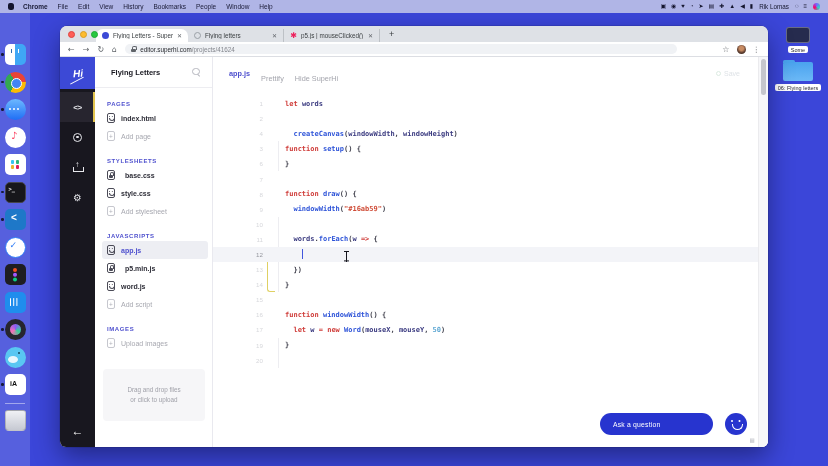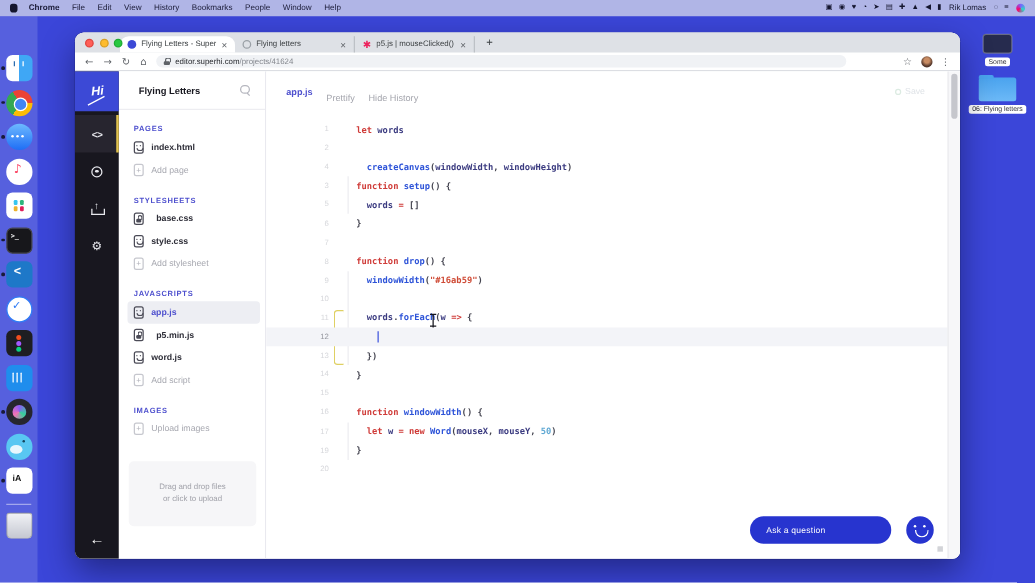--- a/index.html
+++ b/index.html
@@ -405,21 +405,21 @@
             <div>Drag and drop files</div>
             <div>or click to upload</div>
           </div>
         </div>
     </div>
 
     <div class="editor">
       <div class="editor-header">
         <span class="eh-filename">app.js</span>
         <span class="eh-action">Prettify</span>
-        <span class="eh-action">Hide History</span>
+        <span class="eh-action">Hide SuperHi</span>
         <span class="save-btn">
           <span class="save-dot"></span>
           <span>Save</span>
         </span>
       </div>
       <div class="code" id="code">
         <div class="iguide ig1"></div>
         <div class="iguide ig2"></div>
         <div class="iguide ig3"></div>
         <div class="bracket"></div>
@@ -433,34 +433,30 @@
           </div>
           <div class="code-line">
             <span class="gutter">4</span>
             <span class="line-text"><span class="tk-p">  </span><span class="tk-fn">createCanvas</span><span class="tk-p">(</span><span class="tk-id">windowWidth</span><span class="tk-p">, </span><span class="tk-id">windowHeight</span><span class="tk-p">)</span></span>
           </div>
           <div class="code-line">
             <span class="gutter">3</span>
             <span class="line-text"><span class="tk-k">function</span><span class="tk-p"> </span><span class="tk-fn">setup</span><span class="tk-p">() {</span></span>
           </div>
           <div class="code-line">
-            <span class="gutter">5</span>
-            <span class="line-text"><span class="tk-p">  </span><span class="tk-id">words</span><span class="tk-p"> </span><span class="tk-op">=</span><span class="tk-p"> []</span></span>
-          </div>
-          <div class="code-line">
             <span class="gutter">6</span>
             <span class="line-text"><span class="tk-p">}</span></span>
           </div>
           <div class="code-line">
             <span class="gutter">7</span>
             <span class="line-text"></span>
           </div>
           <div class="code-line">
             <span class="gutter">8</span>
-            <span class="line-text"><span class="tk-k">function</span><span class="tk-p"> </span><span class="tk-fn">drop</span><span class="tk-p">() {</span></span>
+            <span class="line-text"><span class="tk-k">function</span><span class="tk-p"> </span><span class="tk-fn">draw</span><span class="tk-p">() {</span></span>
           </div>
           <div class="code-line">
             <span class="gutter">9</span>
             <span class="line-text"><span class="tk-p">  </span><span class="tk-fn">windowWidth</span><span class="tk-p">(</span><span class="tk-str">"#16ab59"</span><span class="tk-p">)</span></span>
           </div>
           <div class="code-line">
             <span class="gutter">10</span>
             <span class="line-text"></span>
           </div>
           <div class="code-line">

